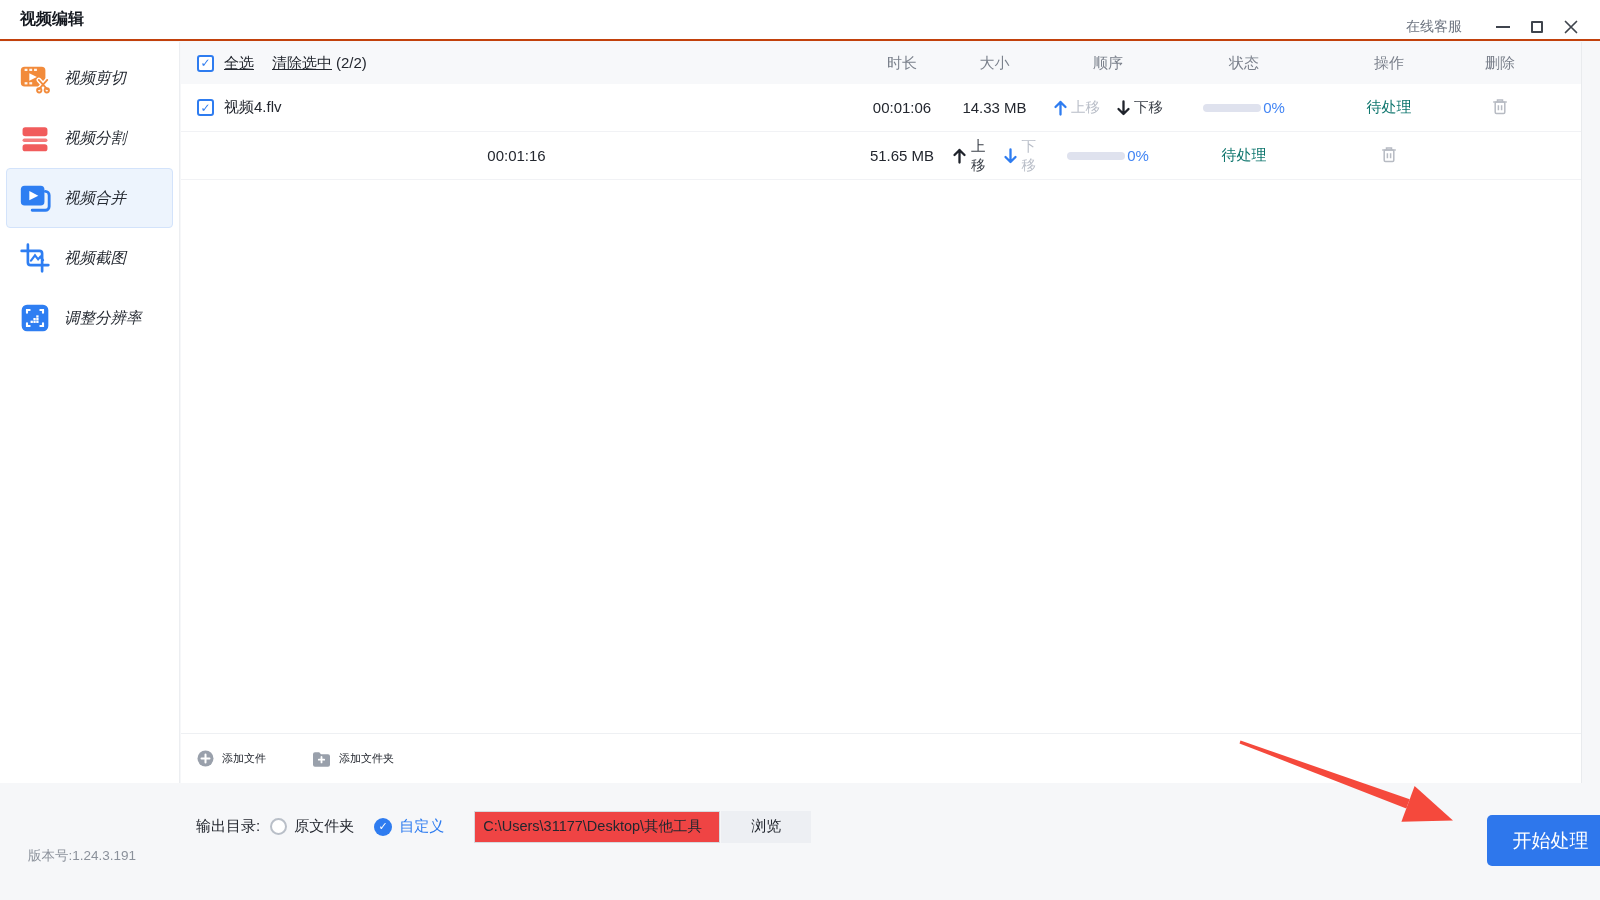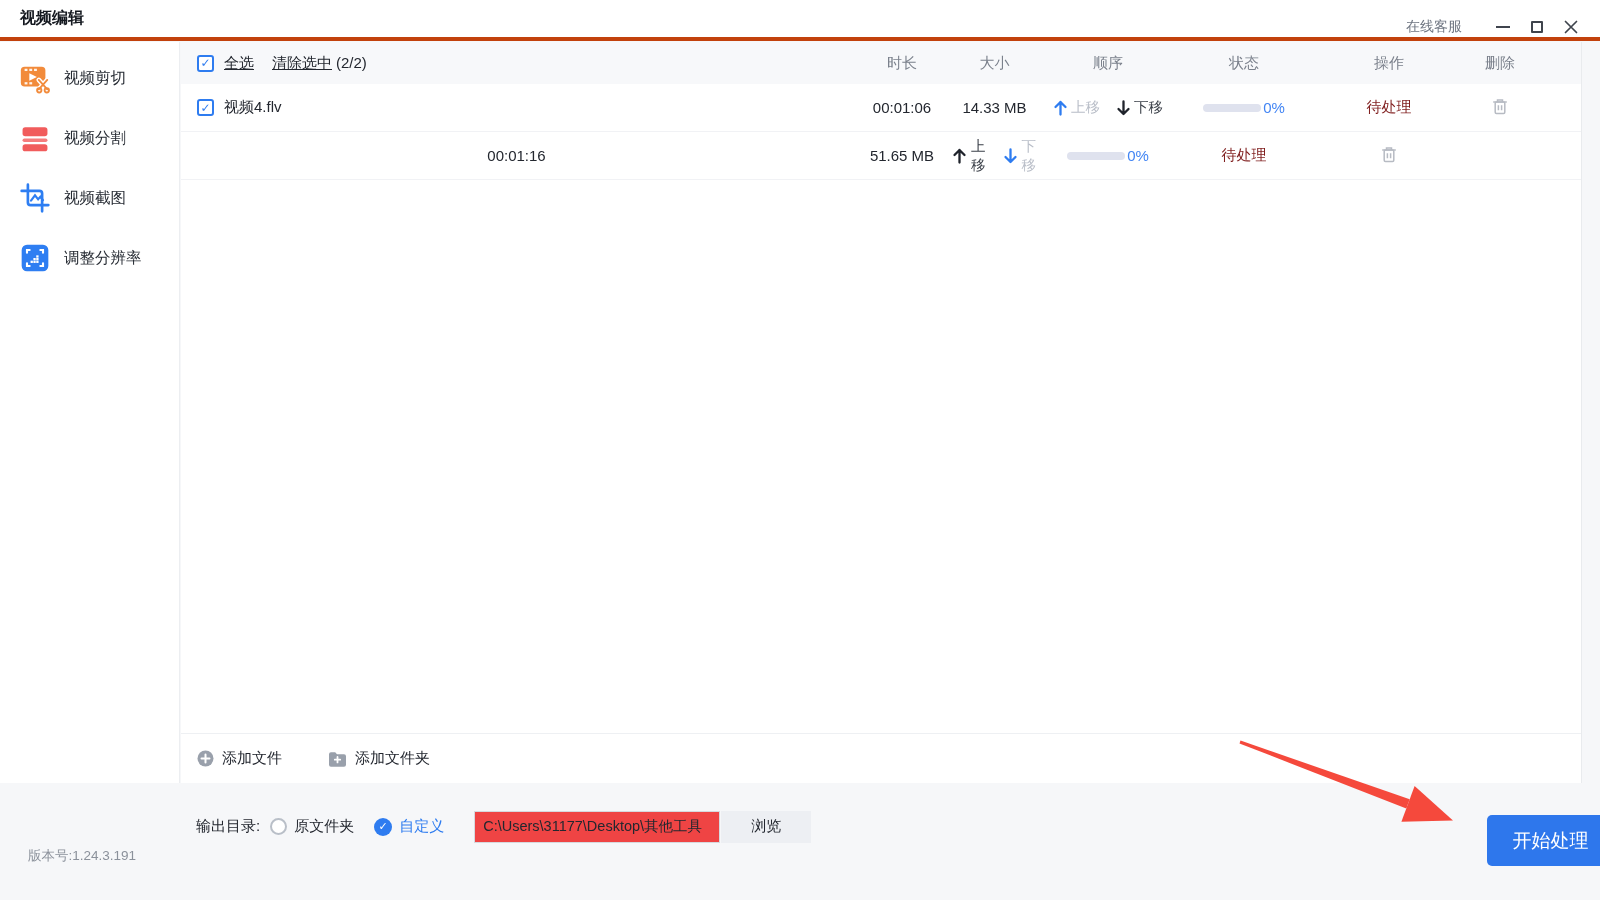--- a/index.html
+++ b/index.html
@@ -3,35 +3,35 @@
 <meta charset="utf-8">
 <style>
   * { margin:0; padding:0; box-sizing:border-box; }
   html,body { width:1600px; height:900px; }
   body {
     font-family:"Liberation Sans","DejaVu Sans",sans-serif;
     background:#f6f7f9; color:#23272f; position:relative; overflow:hidden;
   }
   
   .topbar { position:absolute; left:0; top:0; width:1600px; height:41px;
-    background:#ffffff; border-bottom:4px solid #c2410c; display:flex; align-items:center;text-align:right; }
+    background:#ffffff; border-bottom:2px solid #c2410c; display:flex; align-items:center;text-align:right; }
   .app-title { font-size:16px; font-weight:bold; color:#14181f; margin-left:20px; }
   .topbar-right { position:absolute; right:12px; top:0; height:53px; display:flex; align-items:center; }
   .support-link { font-size:14px; color:#6f7682; margin-right:24px; cursor:pointer; }
   .winbtn { width:34px; height:41px; display:flex; align-items:center; justify-content:center; cursor:pointer; }
   .min-glyph { width:14px; border-top:2px solid #3f444d; display:block; }
   .max-glyph { width:12px; height:12px; border:2px solid #3f444d; border-radius:1px; display:block; }
   
   .sidebar { position:absolute; left:0; top:42px; width:180px; height:741px;
     background:#ffffff; border-right:1px solid #eceef1; padding-top:6px; }
   .side-item { height:60px; margin:0 6px; border-radius:4px; border:1px solid transparent;
     display:flex; align-items:center; padding-left:10px; cursor:pointer; }
   .side-item.active { background:#edf4fd; border-color:#d3e3fb; }
   .side-icon { width:36px; height:36px; display:flex; align-items:center; justify-content:center; }
-  .side-label { font-size:15.5px; color:#262b33; margin-left:11px; }
+  .side-label { font-size:15.5px; color:#262b33; margin-left:11px;font-style:italic; }
   
   .panel { position:absolute; left:181px; top:42px; width:1401px; height:741px;
     background:#ffffff; border-right:1px solid #e9ebee; }
   .grid-row { display:grid; grid-template-columns:1fr 100px 85px 142px 130px 160px 62px;
     padding-right:50px; align-items:center; }
   .thead { height:42px; background:#f7f8fa; font-size:15px; color:#7b818c; }
   .thead .cell { text-align:center; }
   .trow { height:48px; border-bottom:1px solid #f1f2f5; font-size:15px; color:#23272f; }
   .cell { text-align:center; }
   .name-cell { display:flex; align-items:center; gap:10px; padding-left:16px; text-align:left; }
@@ -42,25 +42,25 @@
   .sel-count { margin-left:4px; color:#23272f; }
   .toolbar-links { display:flex; gap:18px; align-items:center; }
   .mv { display:inline-flex; align-items:center; gap:3px; font-size:14.5px; cursor:pointer; }
   .mv .arr { display:flex; }
   .mv-on  .arr { color:#1f232b; } .mv-on  .mv-label { color:#3a3f48; }
   .mv-off .arr { color:#2e7cf0; } .mv-off .mv-label { color:#b9bec8; }
   .order-cell { display:flex; justify-content:center; gap:16px; }
   .status-cell { display:flex; align-items:center; justify-content:center; gap:2px; }
   .progress-track { width:58px; height:8px; border-radius:4px; background:#dfe2ee; }
   .progress-label { font-size:15px; color:#4285f4; }
-  .pending { color:#7f1d1d; }
+  .pending { color:#0f766e; }
   .trash { cursor:pointer; display:inline-flex; }
   .addrow { position:absolute; left:0; bottom:0; width:100%; height:50px; border-top:1px solid #eef0f3;
     display:flex; align-items:center; padding-left:16px; gap:46px; background:#fff; }
-  .add-btn { display:flex; align-items:center; gap:8px; font-size:15px; color:#23272f; cursor:pointer; }
+  .add-btn { display:flex; align-items:center; gap:8px; font-size:11px; color:#23272f; cursor:pointer; }
   
   .footer-bar { position:absolute; left:196px; top:810px; height:33px; display:flex; align-items:center; }
   .out-label { font-size:15px; color:#23272f; }
   .radio { width:17px; height:17px; border:2px solid #b9bfc8; border-radius:50%; background:#fff;
     margin-left:10px; cursor:pointer; }
   .radio-label { font-size:15px; margin-left:7px; }
   .radio-checked { width:18px; height:18px; border-radius:50%; background:#2e7cf0; margin-left:20px;
     display:flex; align-items:center; justify-content:center; cursor:pointer; }
   .radio-checked::after { content:"\2713"; color:#fff; font-size:11px; font-weight:bold; }
   .custom-label { color:#2e7cf0; }
@@ -125,20 +125,30 @@
     <span class="side-icon">
       <svg width="32" height="32" viewBox="0 0 36 36">
         <rect x="4" y="6" width="28" height="10" rx="3" fill="#f15c5c"></rect>
         <rect x="4" y="18.5" width="28" height="4" rx="2" fill="#f57d7d"></rect>
         <rect x="4" y="25" width="28" height="8" rx="3" fill="#f15c5c"></rect>
       </svg>
     </span>
     <span class="side-label">视频分割</span>
   </div>
 
+  <div class="side-item active">
+    <span class="side-icon">
+      <svg width="34" height="34" viewBox="0 0 36 36">
+        <path d="M29 11 a4 4 0 0 1 4 4 v12 a4 4 0 0 1 -4 4 h-14" stroke="#2e7ef2" stroke-width="3" fill="none" stroke-linecap="round"></path>
+        <rect x="3" y="5" width="25" height="21" rx="4" fill="#2e7ef2"></rect>
+        <polygon points="12,10.5 21.5,15.5 12,20.5" fill="#ffffff"></polygon>
+      </svg>
+    </span>
+    <span class="side-label">视频合并</span>
+  </div>
 
   <div class="side-item">
     <span class="side-icon">
       <svg width="32" height="32" viewBox="0 0 36 36" fill="none" stroke="#2e7ef2" stroke-width="3" stroke-linecap="round">
         <path d="M10 3 v20 a3 3 0 0 0 3 3 h20"></path>
         <path d="M3 10 h20 a3 3 0 0 1 3 3 v20"></path>
         <path d="M13.5 21 l4.5 -6 l3.5 4.5 l2.5 -3 l3 4" stroke-width="2.4"></path>
       </svg>
     </span>
     <span class="side-label">视频截图</span>

